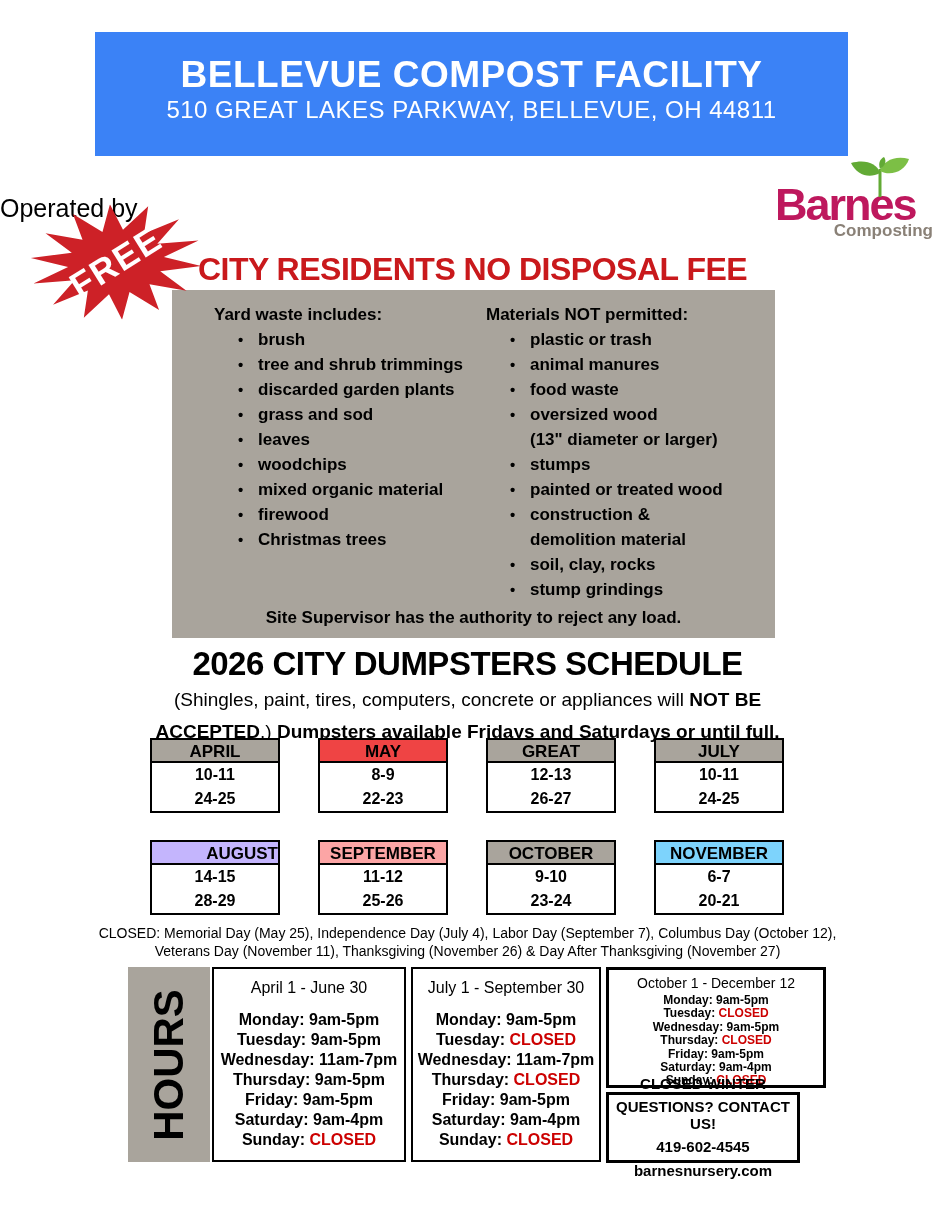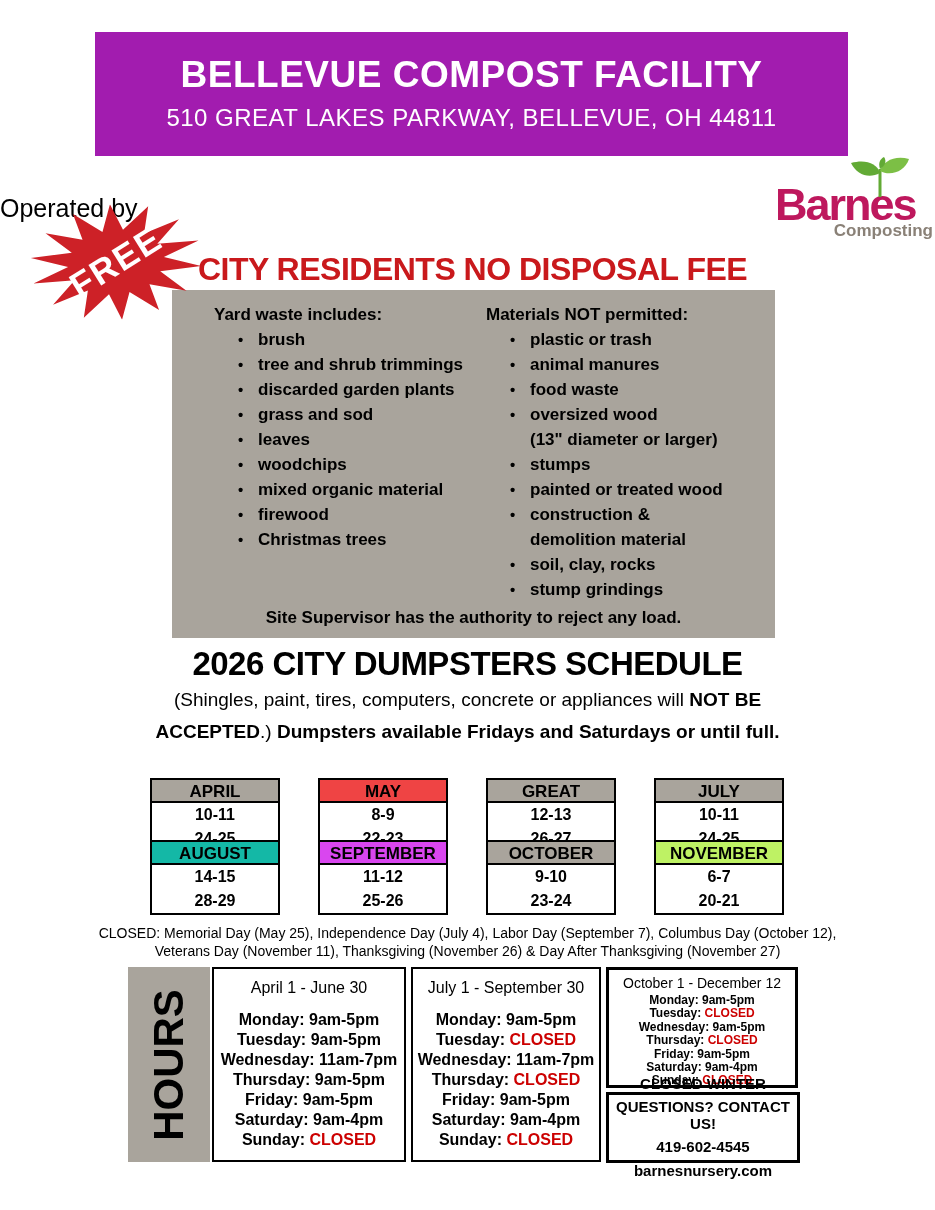--- a/index.html
+++ b/index.html
@@ -2,23 +2,23 @@
 <html><head>
 <meta charset="utf-8">
 <style>
   * { margin:0; padding:0; box-sizing:border-box; }
   html,body { background:#fff; }
   body { font-family:"Liberation Sans", sans-serif; color:#000; }
   .page { position:relative; width:935px; height:1210px; background:#fff; overflow:hidden; }
 
   
   .header-bar { position:absolute; left:95px; top:32px; width:753px; height:124px;
-    background:#a21caf; color:#fff; text-align:center; }
+    background:#3b82f6; color:#fff; text-align:center; }
   .header-title { font-size:37px; font-weight:bold; letter-spacing:.5px; margin-top:22px; }
-  .header-addr { font-size:24px; margin-top:8px; letter-spacing:.5px; }
+  .header-addr { font-size:24px; margin-top:0; letter-spacing:.5px; }
 
   
   .operated-row { position:absolute; left:0; top:168px; width:100%; height:70px;
     display:flex; justify-content:space-between; align-items:center; }
   .operated-text { font-size:25px; margin-right:8px; margin-top:10px; }
   .logo { position:relative; width:160px; height:70px; margin-top:14px; }
   .logo-barnes { font-size:45px; font-weight:bold; letter-spacing:-2px; line-height:44px; margin-top:8px; }
   .logo-composting { font-size:17px; font-weight:bold; text-align:right; margin-top:-6px; padding-right:2px; }
   .logo-leaf { position:absolute; top:-18px; left:72px; }
 
@@ -46,41 +46,41 @@
   .li-text { font-size:17px; font-weight:bold; white-space:pre-line; }
   .info-note { position:absolute; left:0; bottom:10px; width:100%; text-align:center;
     font-size:17px; font-weight:bold; }
 
   
   .sched-title { position:absolute; left:0; top:645px; width:100%; text-align:center;
     font-size:33px; font-weight:bold; letter-spacing:-.5px; }
   .sched-sub { position:absolute; left:50%; top:684px; transform:translateX(-50%);
     width:690px; text-align:center; font-size:19px; line-height:32px; }
   .months-row { position:absolute; left:150px; display:flex; gap:38px; }
-  .months-row.r1 { top:778px; }
+  .months-row.r1 { top:738px; }
   .months-row.r2 { top:840px; }
   .mtable { width:130px; border:2px solid #000; background:#fff; }
   .mhead { height:23px; line-height:23px; border-bottom:2px solid #000;
     text-align:center; font-size:17px; font-weight:bold; }
   .mdate { height:24px; line-height:24px; text-align:center; font-size:16px; font-weight:bold; background:#fff; }
   .closed-note { position:absolute; left:50%; top:924px; transform:translateX(-50%);
     width:790px; text-align:center; font-size:14px; line-height:18px; }
 
   
   .hours-band { position:absolute; left:128px; top:967px; width:82px; height:195px; }
   .hours-label { position:absolute; left:50%; top:50%; transform:translate(-50%,-50%) rotate(-90deg);
     font-size:42px; font-weight:bold; white-space:nowrap; }
   .hcol { position:absolute; top:967px; height:195px; border:2px solid #000; background:#fff;
     text-align:center; }
   .hcol.c1 { left:212px; width:194px; }
   .hcol.c2 { left:411px; width:190px; }
   .hcol-title { font-size:16px; font-weight:normal; margin-top:10px; }
   .hrows { margin-top:13px; }
   .hrow { font-size:16px; font-weight:bold; line-height:20px; white-space:nowrap; }
-  .hcol3-top { position:absolute; left:606px; top:967px; width:192px; height:121px;
+  .hcol3-top { position:absolute; left:606px; top:967px; width:220px; height:121px;
     border:3px solid #000; background:#fff; text-align:center; }
   .hcol3-top .hcol-title { font-size:14px; margin-top:5px; }
   .hcol3-top .hrows { margin-top:3px; }
   .hcol3-top .hrow { font-size:12px; line-height:13.4px; }
   .hcol3-bottom { position:absolute; left:606px; top:1092px; width:194px; height:71px;
     border:3px solid #000; background:#fff; display:flex; flex-direction:column;
     justify-content:center; text-align:center;gap:7px; }
   .contact-line { font-size:15px; font-weight:bold; line-height:16.5px; }
 </style>
 </head>
@@ -227,36 +227,36 @@
     </div>
     <div class="mtable">
       <div class="mhead" style="background:#a9a49c;">JULY</div>
       <div class="mdate">10-11</div>
       <div class="mdate">24-25</div>
     </div>
   </div>
 
   <div class="months-row r2">
     <div class="mtable">
-      <div class="mhead" style="background:#14b8a6;">AUGUST</div>
+      <div class="mhead" style="background:#c4b5fd;text-align:right;">AUGUST</div>
       <div class="mdate">14-15</div>
       <div class="mdate">28-29</div>
     </div>
     <div class="mtable">
-      <div class="mhead" style="background:#d946ef;">SEPTEMBER</div>
+      <div class="mhead" style="background:#fca5a5;">SEPTEMBER</div>
       <div class="mdate">11-12</div>
       <div class="mdate">25-26</div>
     </div>
     <div class="mtable">
       <div class="mhead" style="background:#a9a49c;">OCTOBER</div>
       <div class="mdate">9-10</div>
       <div class="mdate">23-24</div>
     </div>
     <div class="mtable">
-      <div class="mhead" style="background:#bef264;">NOVEMBER</div>
+      <div class="mhead" style="background:#7dd3fc;">NOVEMBER</div>
       <div class="mdate">6-7</div>
       <div class="mdate">20-21</div>
     </div>
   </div>
 
   <div class="closed-note">CLOSED: Memorial Day (May 25), Independence Day (July 4), Labor Day (September 7), Columbus Day (October 12), Veterans Day (November 11), Thanksgiving (November 26) &amp; Day After Thanksgiving (November 27)</div>
 
   <div class="hours-band" style="background:#a9a49c;">
     <span class="hours-label">HOURS</span>
   </div>

